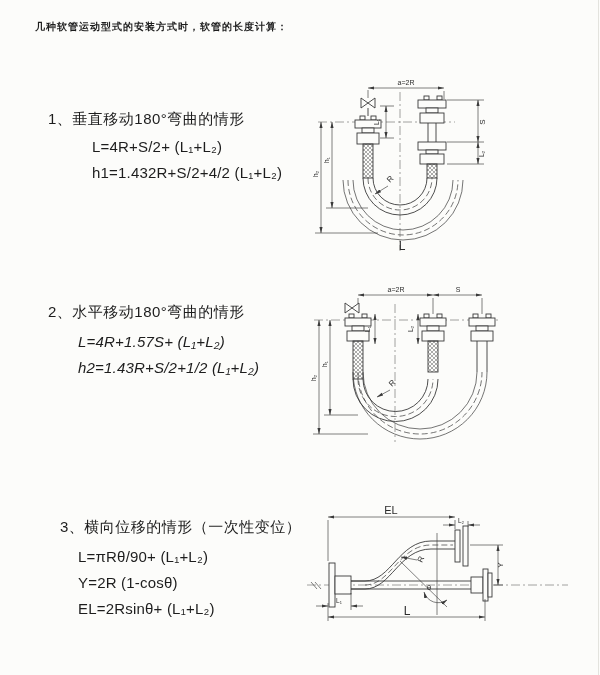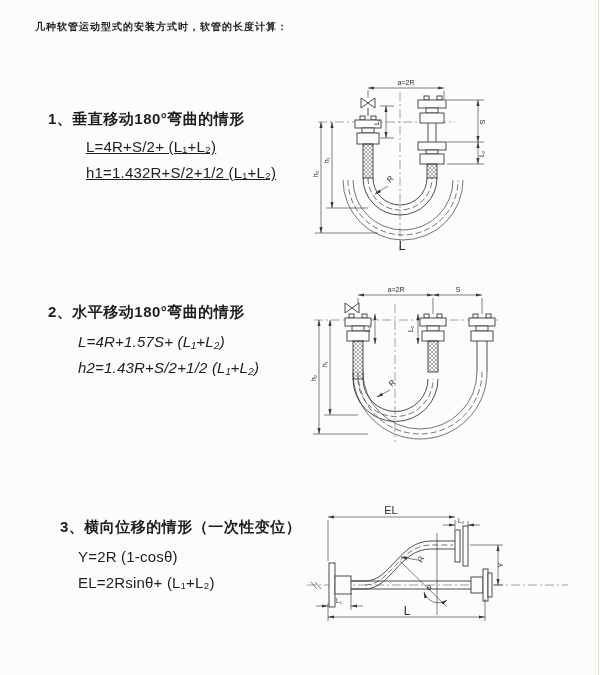--- a/index.html
+++ b/index.html
@@ -4,52 +4,53 @@
 <style>
   html,body{margin:0;padding:0;}
   body{
     width:600px;height:675px;position:relative;overflow:hidden;
     background:#fcfcfa;color:#1d1d1d;
     font-family:"Liberation Sans","DejaVu Sans",sans-serif;
   }
   body::after{content:"";position:absolute;right:1px;top:0;width:1px;height:675px;background:#e3e3de;}
   .abs{position:absolute;}
   .title{left:35px;top:20px;font-size:10px;font-weight:bold;letter-spacing:1px;white-space:nowrap;}
-  .heading{font-size:15px;font-weight:bold;letter-spacing:0.5px;white-space:nowrap;}
+  .heading{font-size:15px;font-weight:normal;letter-spacing:0.5px;white-space:nowrap;}
   .formulas{list-style:none;margin:0;padding:0;font-size:15px;line-height:26px;letter-spacing:0.2px;}
   .formulas li{white-space:nowrap;}
   
   .ol{fill:none;stroke:#3a3a3a;stroke-width:0.9;}
   .fit{fill:#fcfcfa;stroke:#3a3a3a;stroke-width:0.9;}
   .hose{fill:url(#hh1);stroke:#3a3a3a;stroke-width:0.9;}
   .dl{fill:none;stroke:#3a3a3a;stroke-width:0.65;}
   .cl{fill:none;stroke:#555;stroke-width:0.55;stroke-dasharray:9 3 2 3;}
   .dash{fill:none;stroke:#3a3a3a;stroke-width:0.7;stroke-dasharray:6 3;}
   svg text{fill:#2b2b2b;font-family:"Liberation Sans","DejaVu Sans",sans-serif;}
   .t7{font-size:7px;} .t65{font-size:6.5px;} .t8{font-size:8px;} .t10{font-size:10px;} .t12{font-size:12px;}
 </style>
 </head>
 <body>
 
 <div class="abs title">几种软管运动型式的安装方式时，软管的长度计算：</div>
 
 <div class="abs heading" style="left:48px;top:110px;">1、垂直移动180°弯曲的情形</div>
-<ul class="abs formulas" style="left:86px;top:134px;text-decoration:underline;">
+<ul class="abs formulas" style="left:92px;top:134px;">
   <li>L=4R+S/2+ (L₁+L₂)</li>
-  <li>h1=1.432R+S/2+1/2 (L₁+L₂)</li>
+  <li>h1=1.432R+S/2+4/2 (L₁+L₂)</li>
 </ul>
 
 <div class="abs heading" style="left:48px;top:303px;">2、水平移动180°弯曲的情形</div>
 <ul class="abs formulas" style="left:78px;top:329px;font-style:italic;">
   <li>L=4R+1.57S+ (L₁+L₂)</li>
   <li>h2=1.43R+S/2+1/2 (L₁+L₂)</li>
 </ul>
 
 <div class="abs heading" style="left:60px;top:518px;">3、横向位移的情形（一次性变位）</div>
 <ul class="abs formulas" style="left:78px;top:544px;">
+  <li>L=πRθ/90+ (L₁+L₂)</li>
   <li>Y=2R (1-cosθ)</li>
   <li>EL=2Rsinθ+ (L₁+L₂)</li>
 </ul>
 
 <svg class="abs" style="left:310px;top:76px;" width="285" height="180" viewBox="0 0 285 180">
   <defs>
     <marker id="ar1" viewBox="0 0 10 6" refX="9.5" refY="3" markerWidth="10" markerHeight="6" orient="auto-start-reverse">
       <path d="M0,0.5 L10,3 L0,5.5 Z" fill="#3a3a3a"></path>
     </marker>
     <pattern id="hh1" width="4" height="4" patternUnits="userSpaceOnUse">

